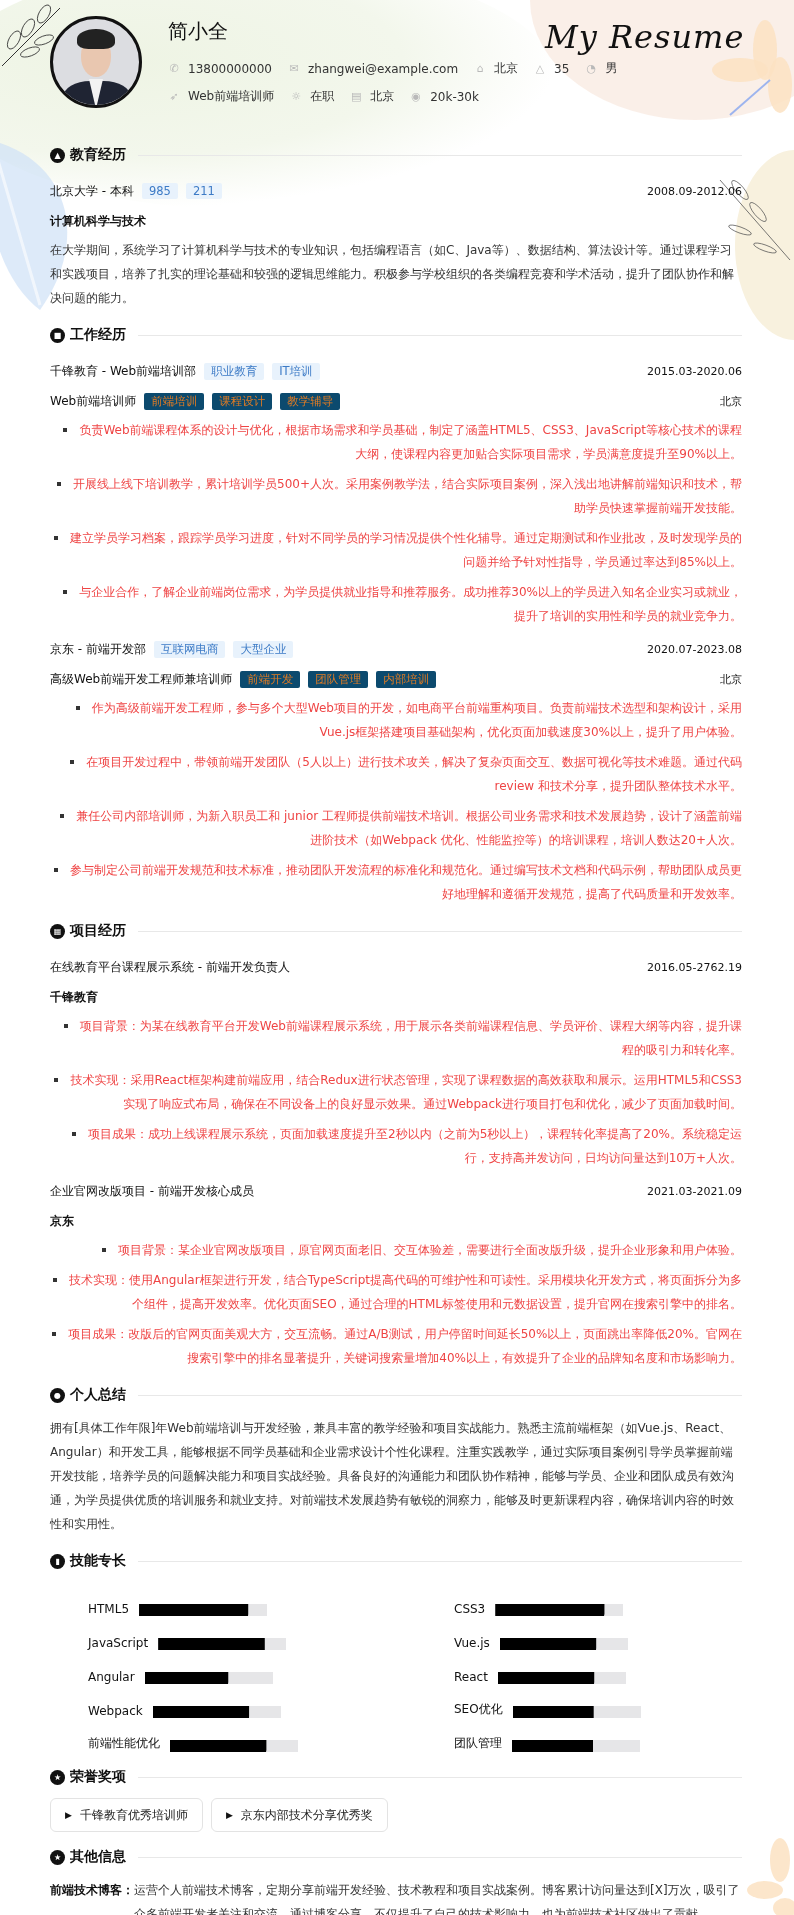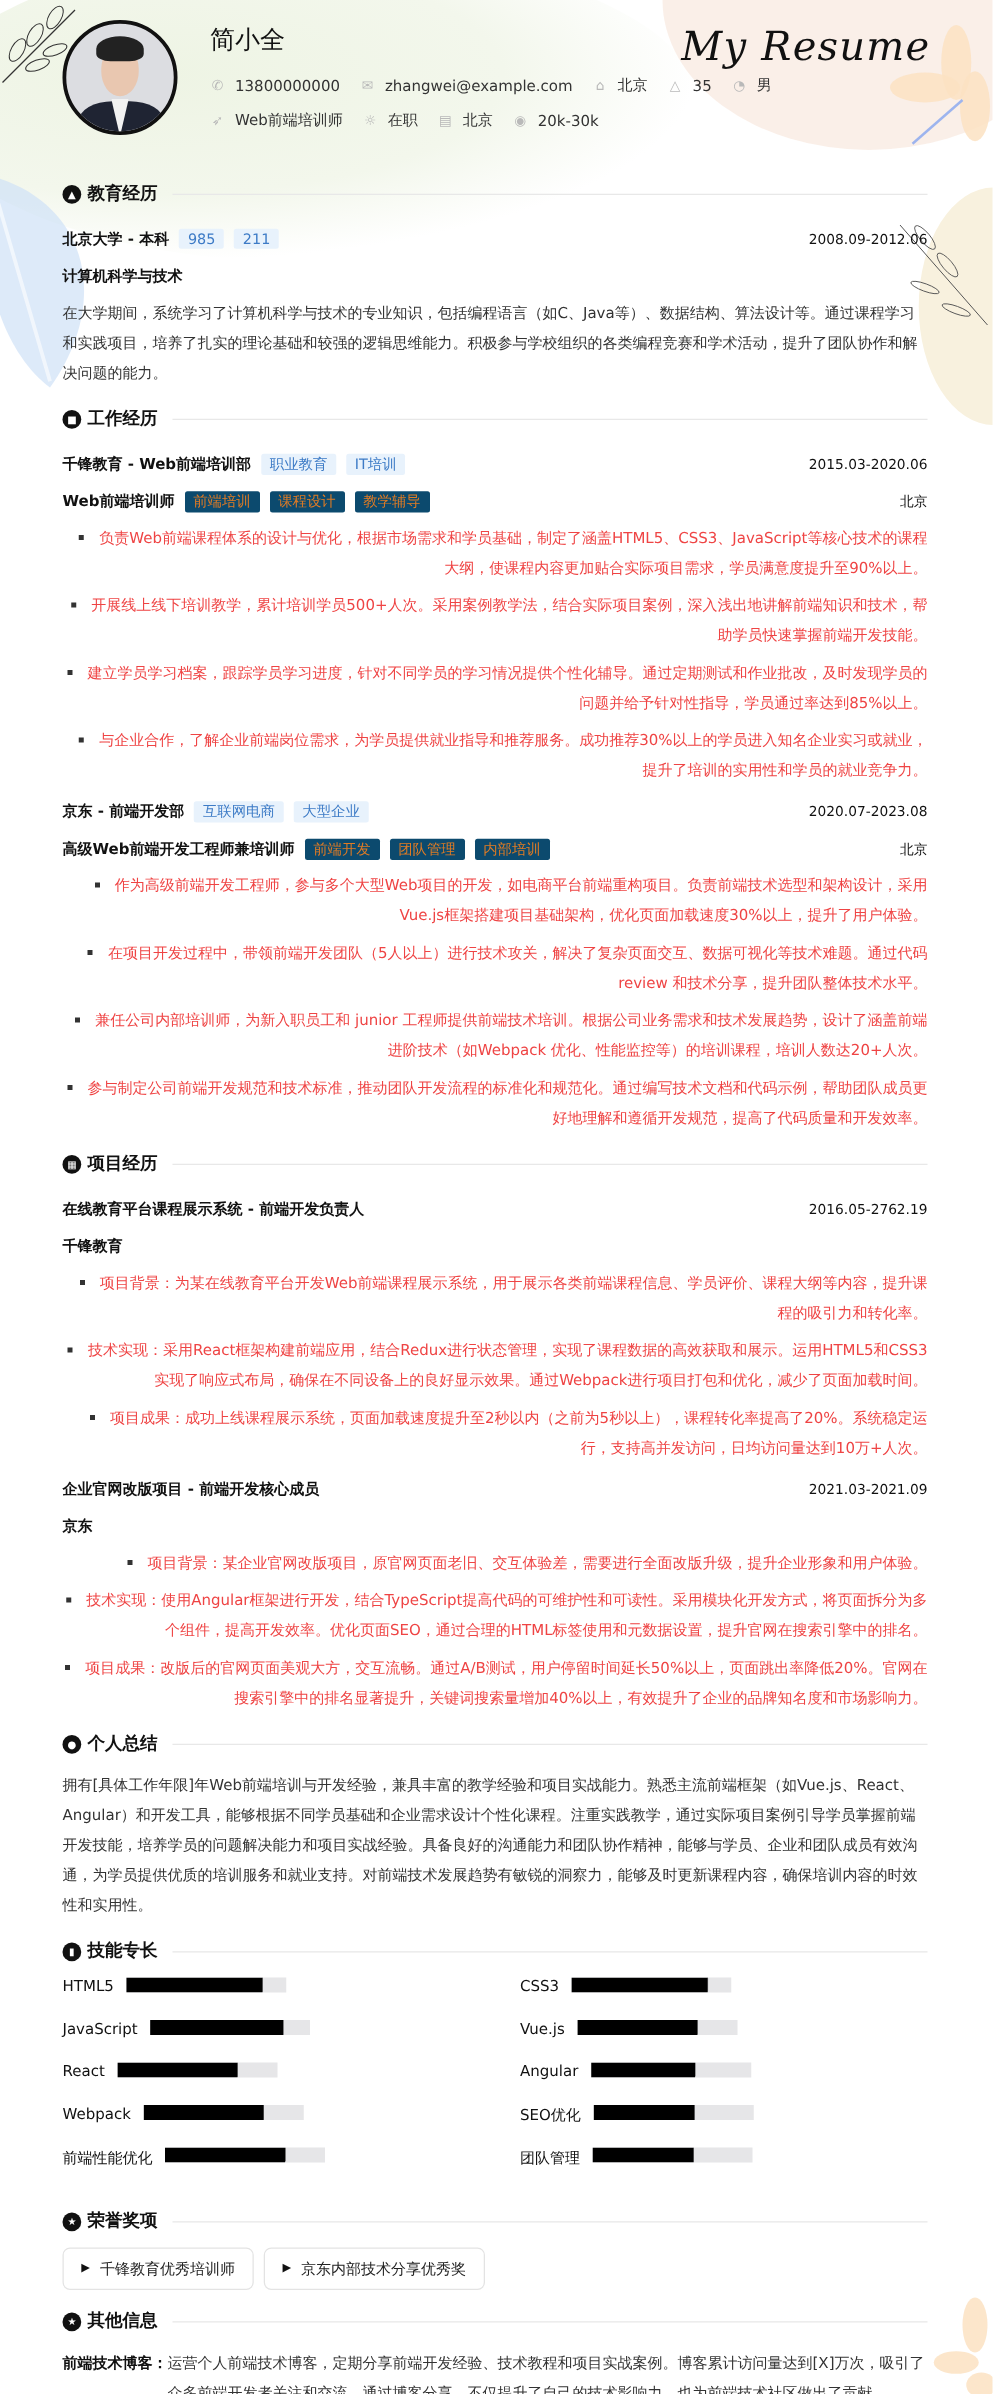--- a/index.html
+++ b/index.html
@@ -41,34 +41,34 @@
   .content { position: relative; padding: 0 52px 0 50px; }
   .section { margin-top: 10px; }
   .section-head { display: flex; align-items: center; height: 30px; margin-bottom: 6px; }
   .sec-icon { width: 15px; height: 15px; border-radius: 50%; background: #111; color: #fff; font-size: 8px;
     display: inline-flex; align-items: center; justify-content: center; margin-right: 5px; }
   .sec-title { font-size: 14px; font-weight: bold; color: #111; margin-right: 12px; white-space: nowrap; }
   .sec-line { flex: 1; height: 1px; background: #e8e8e8; }
 
   .entry-row { display: flex; align-items: center; justify-content: space-between; height: 30px; }
   .entry-left { display: flex; align-items: center; }
-  .entry-title { font-weight: bold; font-size: 12px; color: #111; margin-right: 8px; }
+  .entry-title { font-weight: normal; font-size: 12px; color: #111; margin-right: 8px; }
   .entry-date { font-weight: normal; font-size: 11px; color: #111; }
   .tag { display: inline-block; font-size: 11.5px; padding: 1px 7px; margin-right: 8px; border-radius: 2px; }
   .tag.blue { background: #e8f2fc; color: #3d7bc6; }
   .tag.orange { background: #0c4a6e; color: #e07b24; }
   .sub-title { font-weight: bold; font-size: 12px; color: #111; height: 30px; line-height: 30px; }
 
   .para { font-size: 12px; line-height: 24px; color: #333; margin-top: 2px; }
   ul.bullets { list-style: none; margin-top: 2px; }
   ul.bullets li { position: relative; padding-left: 0; font-size: 12px; line-height: 24px; color: #ef4444; margin-bottom: 6px; text-align: right; }
   ul.bullets li .dot { display: inline-block; width: 4px; height: 4px; background: #333; margin: 0 12px 2px 2px; vertical-align: middle; }
 
   .skills { display: grid; grid-template-columns: 1fr 1fr; column-gap: 40px; row-gap: 0; margin-top: 2px; }
-  .skill { display: flex; align-items: flex-start; height: 34px; }
+  .skill { display: flex; align-items: flex-end; height: 34px; margin-left: 38px; }
   .skill-label { font-size: 12px; color: #111; margin-right: 10px; white-space: nowrap; }
   .skill-bar { position: relative; height: 12px; width: 128px; background: #e6e6e8; }
   .skill-fill { position: absolute; left: 0; top: 0; height: 12px; background: #000;
     clip-path: polygon(0 0, 100% 0, calc(100% - 0px) 100%, 0 100%); }
   .skill-fill::after { content: ""; position: absolute; right: -6px; top: 0; width: 0; height: 0;
     border-top: 12px solid #000; border-right: 6px solid transparent; }
 
   .awards { display: flex; gap: 8px; margin-top: 4px; margin-bottom: 6px; }
   .award { display: inline-flex; align-items: center; height: 34px; padding: 0 14px; border: 1px solid #e3e3e3;
     border-radius: 6px; font-size: 12px; color: #222; background: #fff; }
@@ -318,29 +318,29 @@
               <span class="skill-fill" style="width: calc(88% - 6px);"></span>
             </span>
           </div>
           <div class="skill">
             <span class="skill-label">Vue.js</span>
             <span class="skill-bar">
               <span class="skill-fill" style="width: calc(80% - 6px);"></span>
             </span>
           </div>
           <div class="skill">
+            <span class="skill-label">Angular</span>
+            <span class="skill-bar">
+              <span class="skill-fill" style="width: calc(70% - 6px);"></span>
+            </span>
+          </div>
+          <div class="skill">
             <span class="skill-label">React</span>
             <span class="skill-bar">
               <span class="skill-fill" style="width: calc(80% - 6px);"></span>
-            </span>
-          </div>
-          <div class="skill">
-            <span class="skill-label">Angular</span>
-            <span class="skill-bar">
-              <span class="skill-fill" style="width: calc(70% - 6px);"></span>
             </span>
           </div>
           <div class="skill">
             <span class="skill-label">Webpack</span>
             <span class="skill-bar">
               <span class="skill-fill" style="width: calc(80% - 6px);"></span>
             </span>
           </div>
           <div class="skill">
             <span class="skill-label">SEO优化</span>

